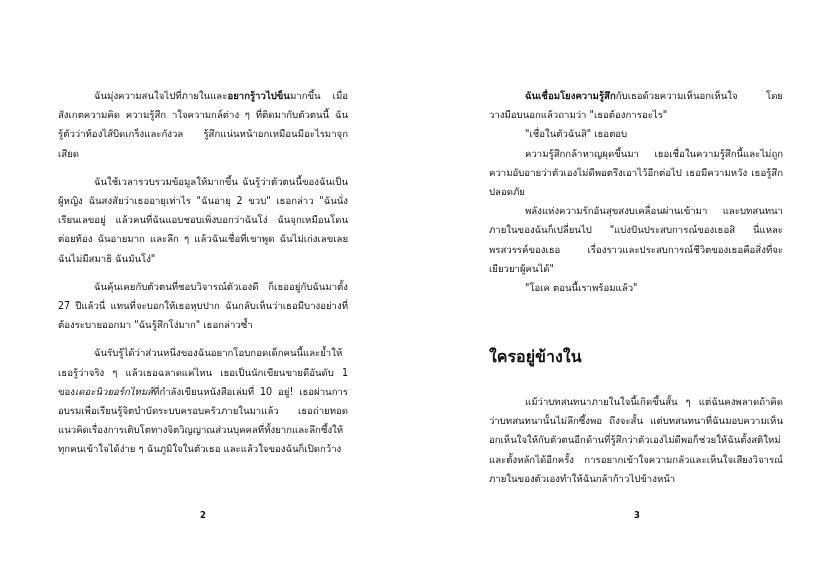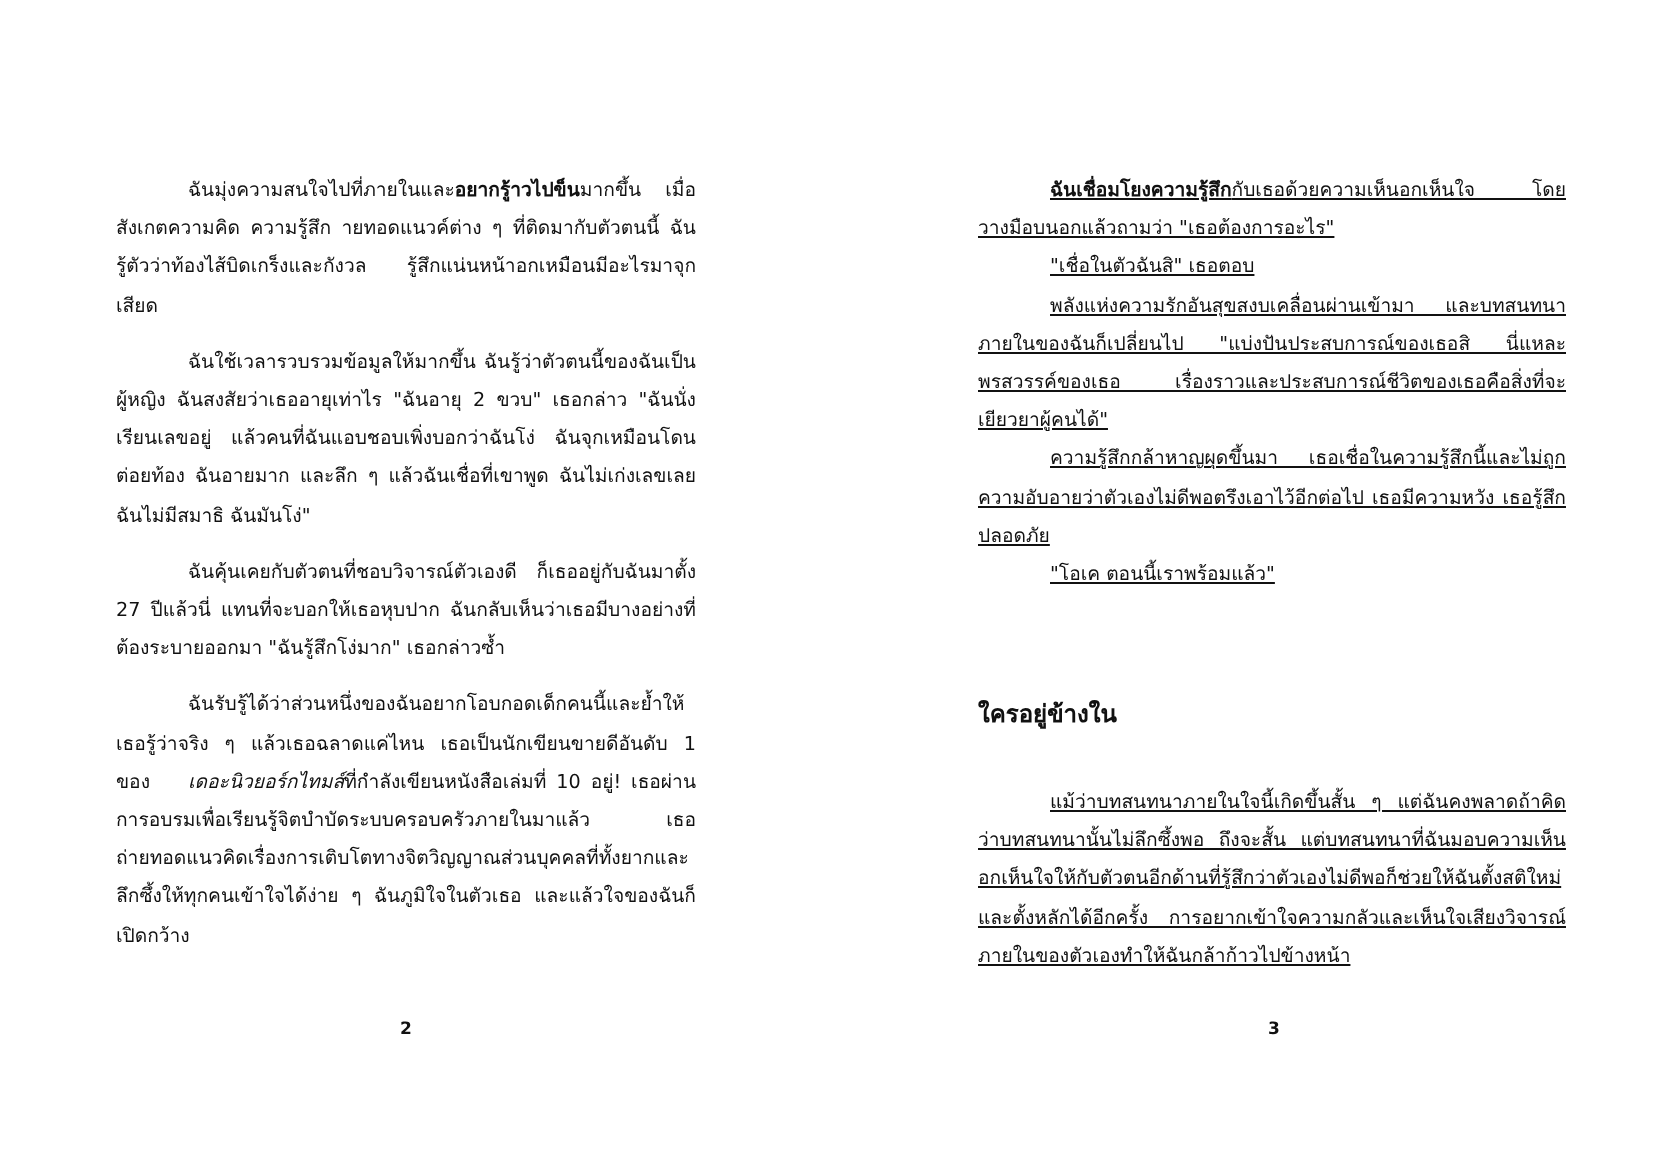--- a/index.html
+++ b/index.html
@@ -12,56 +12,56 @@
     position: absolute; top: 0; height: 582px;
   }
   .page.left { left: 0; width: 420px; }
   .page.right { left: 420px; width: 419px; }
   .text-block {
     position: absolute;
     font-size: 9.6px;
     line-height: 19.2px;
   }
   .page.left .text-block { left: 58px; top: 86px; width: 290px; }
-  .page.right .text-block { left: 69px; top: 86px; width: 294px; text-decoration: underline; }
+  .page.right .text-block { left: 69px; top: 86px; width: 294px; }
   p { margin: 0; text-align: justify; }
   p.para { text-indent: 36px; }
   p.gap { margin-top: 9px; }
   b { font-weight: bold; }
-  i { font-style: italic; margin-left: 19px; }
+  i { font-style: italic; }
   .heading {
     position: absolute; left: 69px; top: 348px;
-    font-size: 12px; font-weight: bold; line-height: 18px;
+    font-size: 16px; font-weight: bold; line-height: 18px;
   }
   .page.right .text-block.second { top: 392px; }
   .page-number {
     position: absolute; top: 510px; font-size: 8.5px; font-weight: bold;
   }
   .page.left .page-number { left: 200px; }
   .page.right .page-number { left: 214px; }
 </style>
 </head>
 <body>
 
 <div class="page left">
   <div class="text-block">
-    <p class="para"><span>ฉันมุ่งความสนใจไปที่ภายในและ</span><b>อยากรู้าวไปข็น</b><span>มากขึ้น เมื่อสังเกตความคิด ความรู้สึก ายทอดแนวค์ต่าง ๆ ที่ติดมากับตัวตนนี้ ฉันรู้ตัวว่าท้องไส้บิดเกร็งและกังวล รู้สึกแน่นหน้าอกเหมือนมีอะไรมาจุกเสียด</span></p>
+    <p class="para"><span>ฉันมุ่งความสนใจไปที่ภายในและ</span><b>อยากรู้าวไปข็น</b><span>มากขึ้น เมื่อสังเกตความคิด ความรู้สึก าใจความกล์ต่าง ๆ ที่ติดมากับตัวตนนี้ ฉันรู้ตัวว่าท้องไส้บิดเกร็งและกังวล รู้สึกแน่นหน้าอกเหมือนมีอะไรมาจุกเสียด</span></p>
     <p class="para gap">ฉันใช้เวลารวบรวมข้อมูลให้มากขึ้น  ฉันรู้ว่าตัวตนนี้ของฉันเป็นผู้หญิง  ฉันสงสัยว่าเธออายุเท่าไร  "ฉันอายุ 2 ขวบ" เธอกล่าว "ฉันนั่งเรียนเลขอยู่ แล้วคนที่ฉันแอบชอบเพิ่งบอกว่าฉันโง่  ฉันจุกเหมือนโดนต่อยท้อง  ฉันอายมาก และลึก ๆ แล้วฉันเชื่อที่เขาพูด ฉันไม่เก่งเลขเลย  ฉันไม่มีสมาธิ  ฉันมันโง่"</p>
     <p class="para gap">ฉันคุ้นเคยกับตัวตนที่ชอบวิจารณ์ตัวเองดี ก็เธออยู่กับฉันมาตั้ง 27 ปีแล้วนี่  แทนที่จะบอกให้เธอหุบปาก ฉันกลับเห็นว่าเธอมีบางอย่างที่ต้องระบายออกมา  "ฉันรู้สึกโง่มาก" เธอกล่าวซ้ำ</p>
     <p class="para gap"><span>ฉันรับรู้ได้ว่าส่วนหนึ่งของฉันอยากโอบกอดเด็กคนนี้และย้ำให้เธอรู้ว่าจริง ๆ แล้วเธอฉลาดแค่ไหน  เธอเป็นนักเขียนขายดีอันดับ 1 ของ</span><i>เดอะนิวยอร์กไทมส์</i><span>ที่กำลังเขียนหนังสือเล่มที่ 10 อยู่!  เธอผ่านการอบรมเพื่อเรียนรู้จิตบำบัดระบบครอบครัวภายในมาแล้ว  เธอถ่ายทอดแนวคิดเรื่องการเติบโตทางจิตวิญญาณส่วนบุคคลที่ทั้งยากและลึกซึ้งให้ทุกคนเข้าใจได้ง่าย ๆ  ฉันภูมิใจในตัวเธอ และแล้วใจของฉันก็เปิดกว้าง</span></p>
   </div>
   <div class="page-number">2</div>
 </div>
 
 <div class="page right">
   <div class="text-block">
     <p class="para"><b>ฉันเชื่อมโยงความรู้สึก</b><span>กับเธอด้วยความเห็นอกเห็นใจ โดยวางมือบนอกแล้วถามว่า  "เธอต้องการอะไร"</span></p>
     <p class="para">"เชื่อในตัวฉันสิ"  เธอตอบ</p>
+    <p class="para">ความรู้สึกกล้าหาญผุดขึ้นมา  เธอเชื่อในความรู้สึกนี้และไม่ถูกความอับอายว่าตัวเองไม่ดีพอตรึงเอาไว้อีกต่อไป  เธอมีความหวัง เธอรู้สึกปลอดภัย</p>
     <p class="para">พลังแห่งความรักอันสุขสงบเคลื่อนผ่านเข้ามา และบทสนทนาภายในของฉันก็เปลี่ยนไป "แบ่งปันประสบการณ์ของเธอสิ นี่แหละพรสวรรค์ของเธอ  เรื่องราวและประสบการณ์ชีวิตของเธอคือสิ่งที่จะเยียวยาผู้คนได้"</p>
-    <p class="para">ความรู้สึกกล้าหาญผุดขึ้นมา  เธอเชื่อในความรู้สึกนี้และไม่ถูกความอับอายว่าตัวเองไม่ดีพอตรึงเอาไว้อีกต่อไป  เธอมีความหวัง เธอรู้สึกปลอดภัย</p>
     <p class="para">"โอเค ตอนนี้เราพร้อมแล้ว"</p>
   </div>
   <div class="heading">ใครอยู่ข้างใน</div>
   <div class="text-block second">
     <p class="para">แม้ว่าบทสนทนาภายในใจนี้เกิดขึ้นสั้น ๆ แต่ฉันคงพลาดถ้าคิดว่าบทสนทนานั้นไม่ลึกซึ้งพอ  ถึงจะสั้น แต่บทสนทนาที่ฉันมอบความเห็นอกเห็นใจให้กับตัวตนอีกด้านที่รู้สึกว่าตัวเองไม่ดีพอก็ช่วยให้ฉันตั้งสติใหม่และตั้งหลักได้อีกครั้ง  การอยากเข้าใจความกลัวและเห็นใจเสียงวิจารณ์ภายในของตัวเองทำให้ฉันกล้าก้าวไปข้างหน้า</p>
   </div>
   <div class="page-number">3</div>
 </div>
 
 </body></html>

